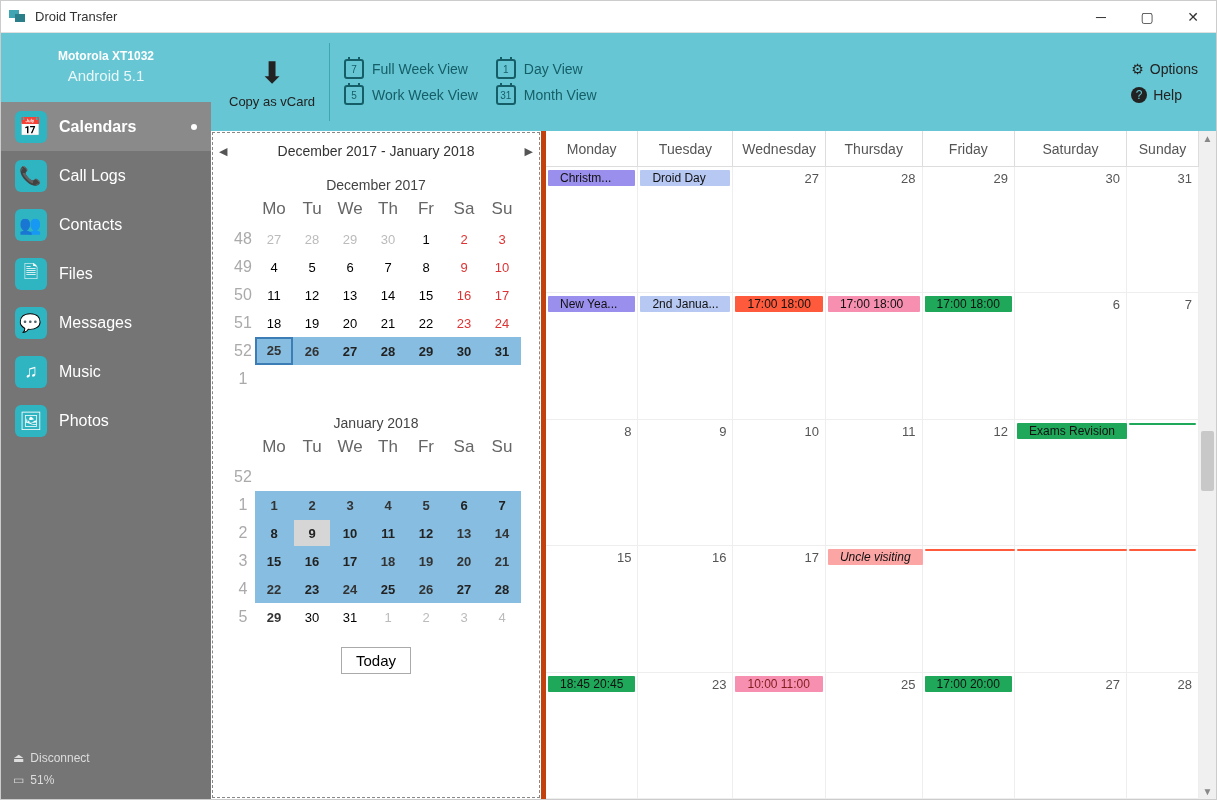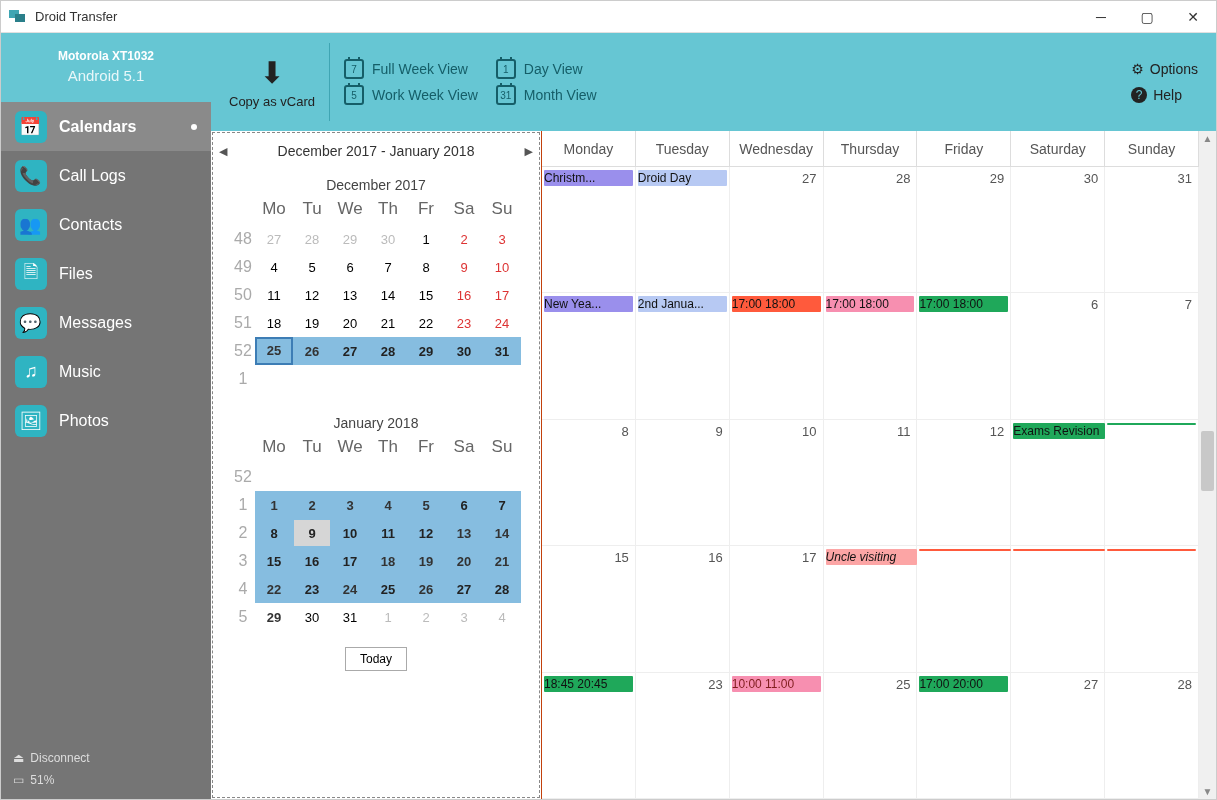--- a/index.html
+++ b/index.html
@@ -47,28 +47,28 @@
 .mini-grid { display: grid; grid-template-columns: 24px repeat(7, 38px); justify-content: center; }
 .mini-grid .wn { font-size: 16px; color: #aaa; display: flex; align-items: center; justify-content: center; height: 28px; }
 .mini-grid .dh { font-size: 17px; color: #666; text-align: center; height: 24px; line-height: 24px; }
 .mini-grid .d { font-size: 13px; text-align: center; height: 28px; line-height: 28px; cursor: pointer; border: 1px solid transparent; }
 .mini-grid .d.dim { color: #bbb; }
 .mini-grid .d.wk { color: #d33; }
 .mini-grid .d.sel { background: #86bde0; color: #222; font-weight: 600; border-color:#86bde0; }
 .mini-grid .d.selstrong { border: 2px solid #3d7db5; line-height: 24px; }
 .mini-grid .d.today { background: #d6d6d6; }
 .mini-grid .d.bold { font-weight: 700; color:#333; }
-.today-btn { margin: 8px auto 0; display: block; padding: 4px 14px; border: 1px solid #aaa; background: #fff; font-size: 12px; cursor: pointer; }
+.today-btn { margin: 8px auto 0; display: block; padding: 4px 14px; border: 1px solid #aaa; background: #fff; font-size: 15px; cursor: pointer; }
 
 .grid-area { flex: 1; display: flex; }
-.month-grid { flex: 1; display: grid; grid-template-columns: repeat(7, 1fr); grid-template-rows: 36px repeat(5, 1fr); border-left: 1px solid #c2410c; }
+.month-grid { flex: 1; display: grid; grid-template-columns: repeat(7, 1fr); grid-template-rows: 36px repeat(5, 1fr); border-left: 5px solid #c2410c; }
 .dayhead { border-right: 1px solid #ddd; border-bottom: 1px solid #ddd; display: flex; align-items: center; justify-content: center; font-size: 14px; color: #555; }
 .daycell { border-right: 1px solid #eee; border-bottom: 1px solid #eee; position: relative; padding: 2px; }
 .daynum { position: absolute; top: 4px; right: 6px; font-size: 13px; color: #555; }
-.ev { font-size: 12px; padding: 1px 0; margin-top: 1px; white-space: nowrap; overflow: hidden; text-overflow: ellipsis; border-radius: 1px; }
+.ev { font-size: 12px; padding: 1px 12px; margin-top: 1px; white-space: nowrap; overflow: hidden; text-overflow: ellipsis; border-radius: 1px; }
 .ev.span { margin-right: -3px; }
 .scrollbar { width: 17px; background: #f0f0f0; position: relative; }
 .scrollbar .thumb { position: absolute; left: 2px; right: 2px; top: 300px; height: 60px; background: #c8c8c8; border-radius: 2px; }
 .scrollbar .arr { position:absolute; left:0; right:0; text-align:center; font-size:10px; color:#888; }
 .scrollbar .arr.up { top: 2px; }
 .scrollbar .arr.dn { bottom: 2px; }
 </style>
 </head>
 <body>
 

